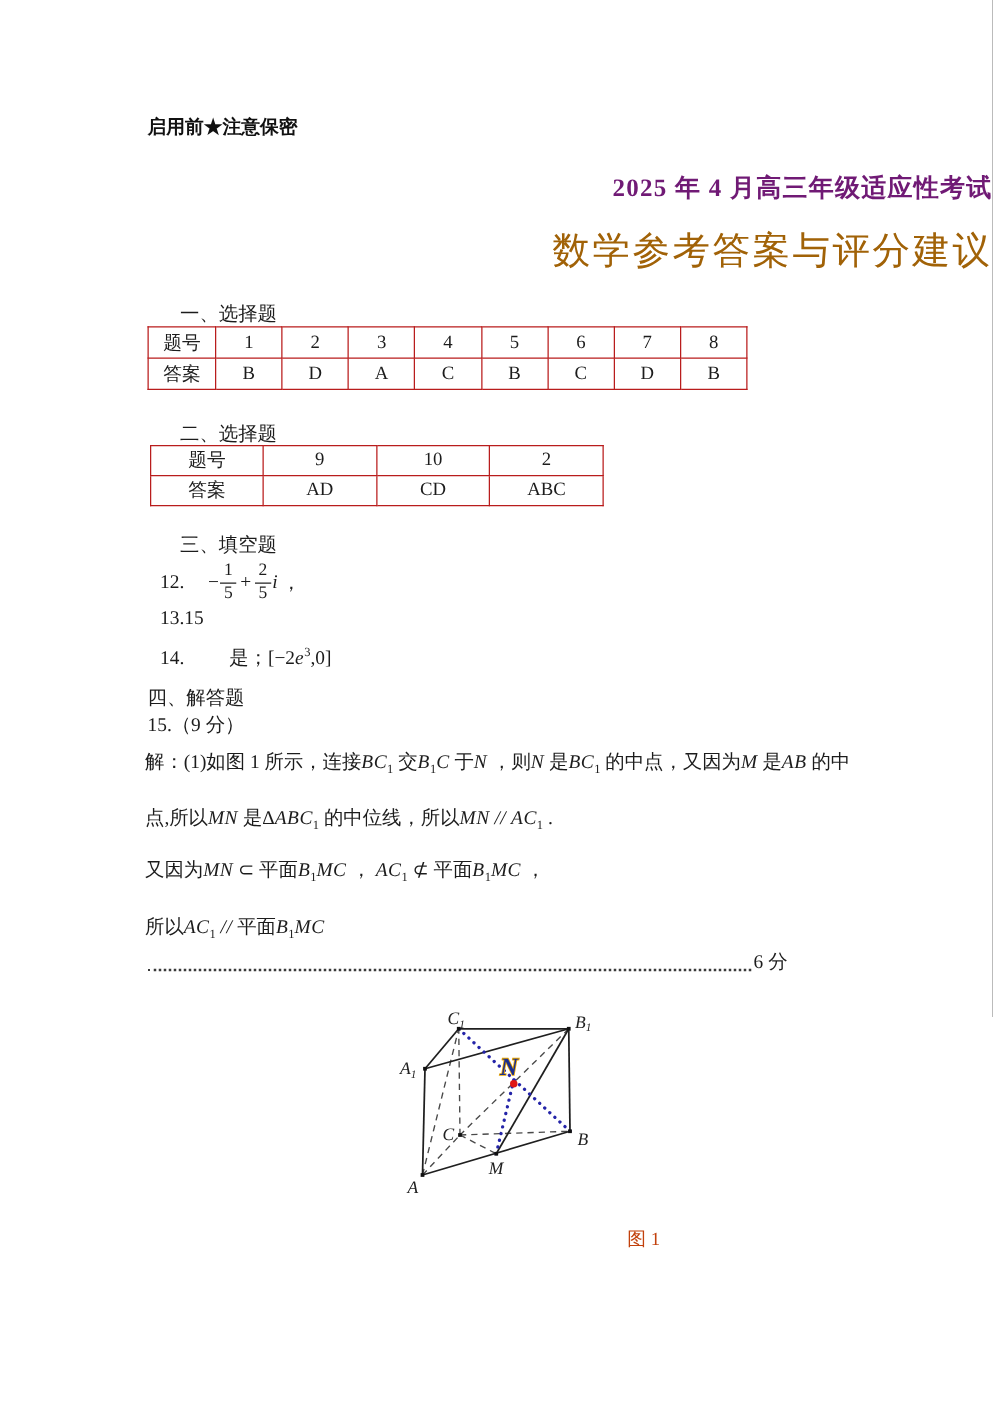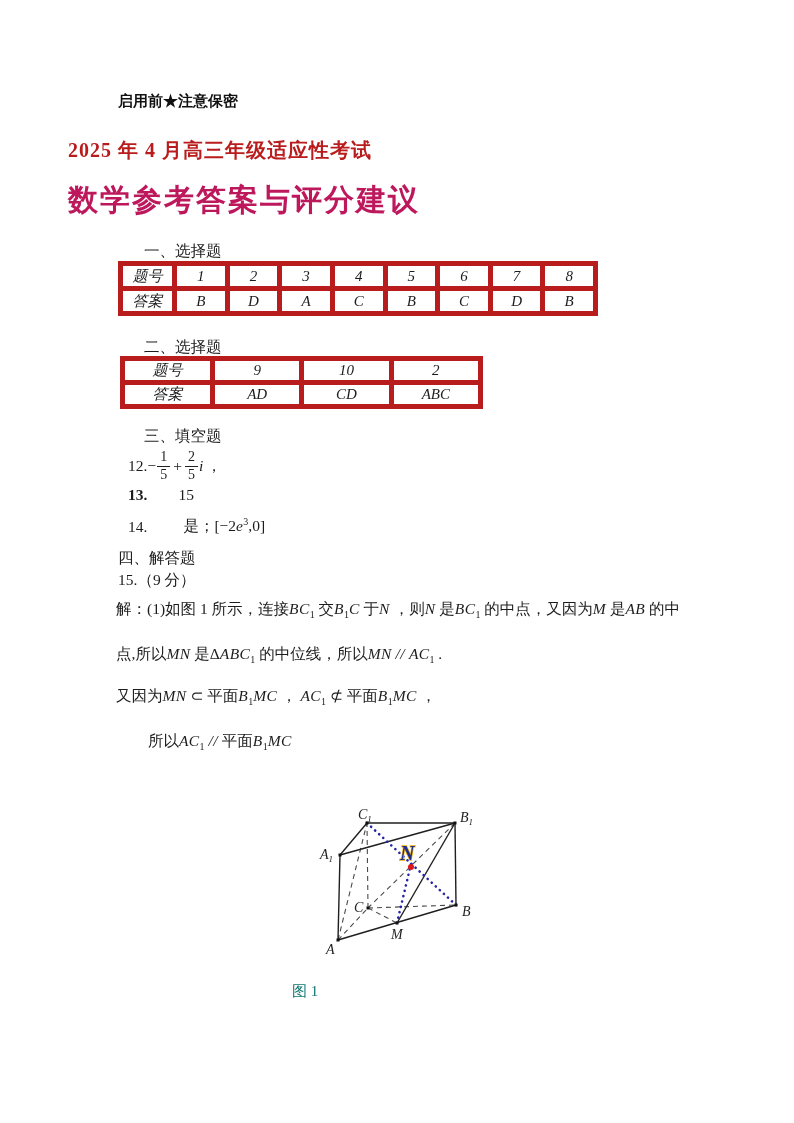--- a/index.html
+++ b/index.html
@@ -9,33 +9,33 @@
     background:#ffffff; overflow:hidden;
     font-family:"Liberation Serif", serif; color:#1c1c1c;
   }
   .abs { position:absolute; }
 
   .secrecy {
     left:118px; top:92px; font-family:"Liberation Sans", sans-serif;
     font-weight:bold; font-size:15px; color:#111;
   }
   .exam-title {
-    left:68px; top:137px; width:726px; text-align:left;
-    font-size:20px; font-weight:bold; letter-spacing:1px; color:#b91c1c;
+    left:68px; top:137px; width:726px; text-align:right;
+    font-size:20px; font-weight:bold; letter-spacing:1px; color:#701a75;
   }
   .main-title {
-    left:68px; top:180px; width:726px; text-align:left;
-    font-size:30px; font-weight:bold; letter-spacing:2px; color:#be185d;
+    left:68px; top:180px; width:726px; text-align:right;
+    font-size:30px; font-weight:normal; letter-spacing:2px; color:#a16207;
   }
   .sec-heading { font-size:15.5px; color:#1c1c1c; }
 
   table.ans { border-collapse:collapse; table-layout:fixed; }
   table.ans td {
-    border:5px solid #b91c1c; text-align:center; vertical-align:middle;
-    font-size:15px; color:#1c1c1c; padding:0;font-style:italic;
+    border:1px solid #b91c1c; text-align:center; vertical-align:middle;
+    font-size:15px; color:#1c1c1c; padding:0;
   }
   table.t1 { left:118px; top:261px; width:480px; }
   table.t1 td { height:25px; }
   table.t1 td.hc { width:54px; }
   table.t2 { left:120px; top:356px; width:363px; }
   table.t2 td { height:24px; }
   table.t2 td.hc { width:90px; }
   table.ans { border:1.5px solid #2e2e2e; }
 
   .fill-item { font-size:15.5px; display:flex; align-items:center; }
@@ -49,21 +49,21 @@
   .tk-v { font-style:italic; letter-spacing:0.4px; }
   .tk-b { font-size:10px; vertical-align:-4px; font-style:normal; }
   .tk-p { font-size:10px; vertical-align:6px; font-style:normal; }
 
   .sol-line { left:116px; font-size:15.5px; white-space:nowrap; }
 
   .score-line { left:118px; top:759px; width:512px; display:flex; align-items:flex-end; font-size:15.5px; }
   .leader { flex:1; border-bottom:2px dotted #3a3a3a; height:12px; margin:0 2px 3px 0; }
 
   .figure-wrap { left:292px; top:806px; width:236px; height:172px; }
-  .figure-caption { left:292px; top:982px; width:236px; text-align:left; font-size:15px; color:#0f766e; }
+  .figure-caption { left:292px; top:982px; width:236px; text-align:right; font-size:15px; color:#c2410c; }
 
   svg text { font-family:"Liberation Serif", serif; font-style:italic; fill:#222; }
   svg .sub { font-size:9px; }
   svg .ptlabel { font-size:14px; }
   svg .nlabel { font-size:20px; font-weight:bold; fill:#1b2f8f; stroke:#eda800; stroke-width:1.3px; paint-order:stroke; }
 </style>
 </head>
 <body>
 
 <div class="page">
@@ -116,53 +116,57 @@
       <td>AD</td>
       <td>CD</td>
       <td>ABC</td>
     </tr>
   </tbody>
     </table>
 
   <div class="abs sec-heading" style="left:144px; top:426px;text-align:right;">三、填空题</div>
 
   <div class="abs fill-item" style="left:128px; top:446px; height:40px;">
-    <span class="q-label" style="">12.</span>
+    <span class="q-label" style="margin-right:19px;">12.</span>
     <span>−</span>
     <span class="frac">
       <span class="num">1</span>
       <span class="den">5</span>
     </span>
     <span style="margin:0 2px;">+</span>
     <span class="frac">
       <span class="num">2</span>
       <span class="den">5</span>
     </span>
     <span class="mi">i</span>
     <span style="margin-left:3px;">，</span>
   </div>
 
   <div class="abs fill-item" style="left:128px; top:486px;">
-    <span class="q-label" style="margin-right:31px;font-weight:bold;">13.</span>
+    <span class="q-label" style="">13.</span>
     <span>15</span>
   </div>
 
   <div class="abs fill-item" style="left:128px; top:516px;">
     <span class="q-label" style="margin-right:36px;">14.</span>
     <span><span class="tk-c">是；[−2</span><span class="tk-v">e</span><span class="tk-p">3</span><span class="tk-c">,0]</span></span>
   </div>
 
   <div class="abs sec-heading" style="left:118px; top:548px;">四、解答题</div>
   <div class="abs sec-heading" style="left:118px; top:570px;">15.（9 分）</div>
 
   <div class="abs sol-line" style="top:599px;"><span class="tk-c">解：(1)如图 1 所示，连接</span><span class="tk-v">BC</span><span class="tk-b">1</span><span class="tk-c"> 交</span><span class="tk-v">B</span><span class="tk-b">1</span><span class="tk-v">C</span><span class="tk-c"> 于</span><span class="tk-v">N</span><span class="tk-c"> ，则</span><span class="tk-v">N</span><span class="tk-c"> 是</span><span class="tk-v">BC</span><span class="tk-b">1</span><span class="tk-c"> 的中点，又因为</span><span class="tk-v">M</span><span class="tk-c"> 是</span><span class="tk-v">AB</span><span class="tk-c"> 的中</span></div>
   <div class="abs sol-line" style="top:644px;"><span class="tk-c">点,所以</span><span class="tk-v">MN</span><span class="tk-c"> 是Δ</span><span class="tk-v">ABC</span><span class="tk-b">1</span><span class="tk-c"> 的中位线，所以</span><span class="tk-v">MN</span><span class="tk-c"> </span><span class="tk-v">//</span><span class="tk-c"> </span><span class="tk-v">AC</span><span class="tk-b">1</span><span class="tk-c"> .</span></div>
   <div class="abs sol-line" style="top:686px;"><span class="tk-c">又因为</span><span class="tk-v">MN</span><span class="tk-c"> ⊂ 平面</span><span class="tk-v">B</span><span class="tk-b">1</span><span class="tk-v">MC</span><span class="tk-c"> ， </span><span class="tk-v">AC</span><span class="tk-b">1</span><span class="tk-c"> ⊄ 平面</span><span class="tk-v">B</span><span class="tk-b">1</span><span class="tk-v">MC</span><span class="tk-c"> ，</span></div>
-  <div class="abs sol-line" style="top:731px;margin-left:32px;"><span class="tk-c">所以</span><span class="tk-v">AC</span><span class="tk-b">1</span><span class="tk-c"> </span><span class="tk-v">//</span><span class="tk-c"> 平面</span><span class="tk-v">B</span><span class="tk-b">1</span><span class="tk-v">MC</span></div>
-
+  <div class="abs sol-line" style="top:731px;"><span class="tk-c">所以</span><span class="tk-v">AC</span><span class="tk-b">1</span><span class="tk-c"> </span><span class="tk-v">//</span><span class="tk-c"> 平面</span><span class="tk-v">B</span><span class="tk-b">1</span><span class="tk-v">MC</span></div>
+
+  <div class="abs score-line">
+    <span class="leader"></span>
+    <span>6 分</span>
+  </div>
 
   <div class="abs figure-wrap">
     <svg width="236" height="172" viewBox="0 0 236 172">
 
       <g stroke="#4a4a4a" stroke-width="1.1" stroke-dasharray="5 4" fill="none">
         <line x1="46" y1="134" x2="76" y2="102"></line>
         <line x1="76" y1="102" x2="164" y2="99"></line>
         <line x1="76" y1="102" x2="75" y2="17"></line>
         <line x1="46" y1="134" x2="75" y2="17"></line>
         <line x1="76" y1="102" x2="105" y2="117"></line>

